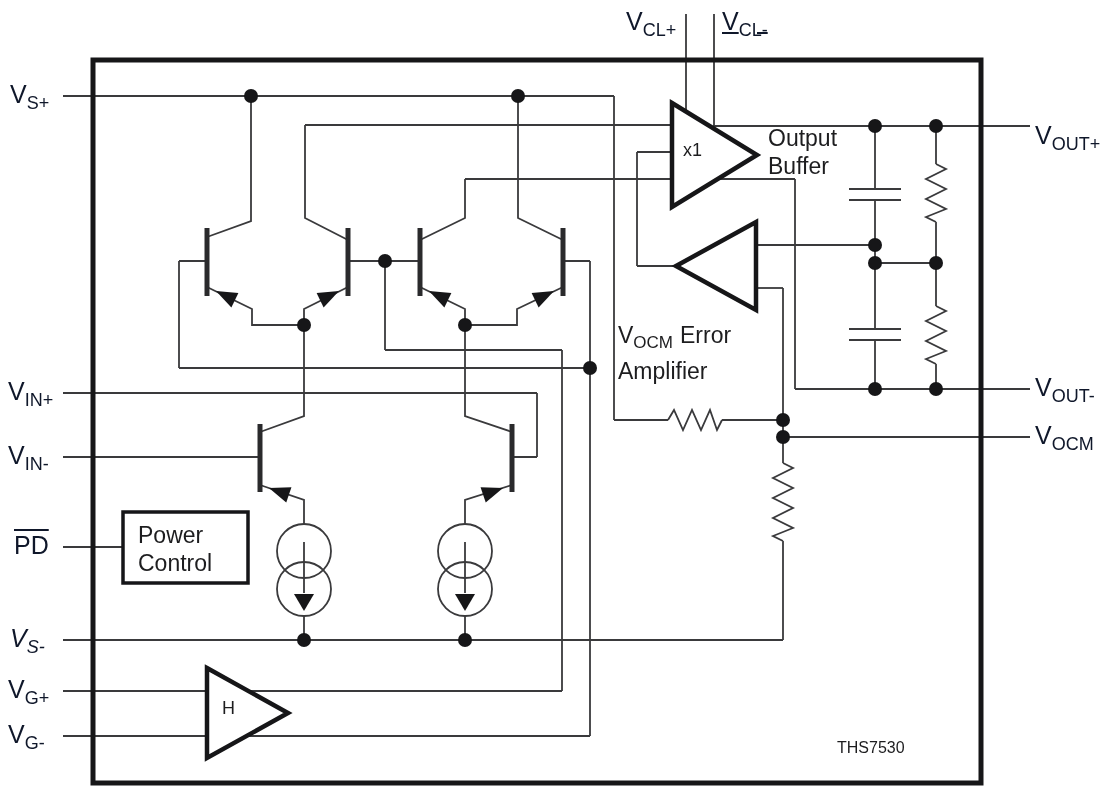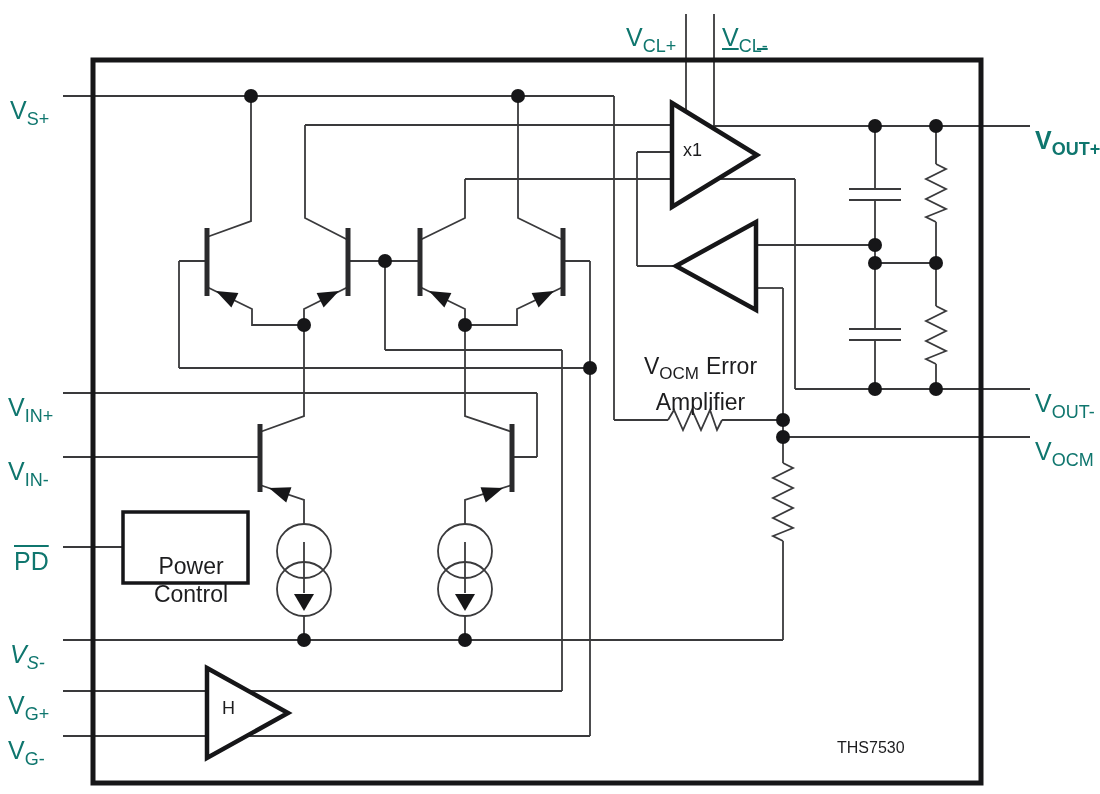--- a/index.html
+++ b/index.html
@@ -1,23 +1,23 @@
 <!DOCTYPE html>
 <html><head>
 <meta charset="utf-8">
 <style>
   html,body{margin:0;padding:0;background:#ffffff;}
   .canvas{position:relative;width:1100px;height:794px;background:#ffffff;overflow:hidden;
           font-family:"Liberation Sans", sans-serif;}
   .canvas svg{position:absolute;left:0;top:0;}
-  .lbl{position:absolute;color:#0f766e;font-size:25px;line-height:1.1;white-space:nowrap;margin-top:16px;}
+  .lbl{position:absolute;color:#0f172a;font-size:25px;line-height:1.1;white-space:nowrap;}
   .lbl sub{font-size:18px;vertical-align:-6px;line-height:0;}
   .overline-text{text-decoration:overline;text-decoration-thickness:2px;}
   .block-lbl{position:absolute;color:#1d1d1f;font-size:23px;line-height:28px;white-space:nowrap;}
-  .centered{text-align:center;margin-top:31px;}
+  .centered{}
   .gain-lbl{position:absolute;color:#1d1d1f;font-size:18px;}
   .chip-lbl{position:absolute;color:#1d1d1f;font-size:16px;}
   .erest{margin-left:7px;}
 </style>
 </head>
 <body>
 
 <div class="canvas">
 
 <svg width="1100" height="794" viewBox="0 0 1100 794">
@@ -127,29 +127,33 @@
 
 <div class="lbl" style="left:10px;top:81px;"><span>V</span><sub>S+</sub></div>
 <div class="lbl" style="left:8px;top:378px;"><span>V</span><sub>IN+</sub></div>
 <div class="lbl" style="left:8px;top:442px;"><span>V</span><sub>IN-</sub></div>
 <div class="lbl" style="left:14px;top:532px;"><span class="overline-text">PD</span></div>
 <div class="lbl" style="left:10px;top:625px;font-style:italic;"><span>V</span><sub>S-</sub></div>
 <div class="lbl" style="left:8px;top:676px;"><span>V</span><sub>G+</sub></div>
 <div class="lbl" style="left:8px;top:721px;text-align:right;"><span>V</span><sub>G-</sub></div>
 <div class="lbl" style="left:626px;top:8px;"><span>V</span><sub>CL+</sub></div>
 <div class="lbl" style="left:722px;top:8px;text-decoration:underline;"><span>V</span><sub>CL-</sub></div>
-<div class="lbl" style="left:1035px;top:111px;font-weight:bold;"><span>V</span><sub>OUT+</sub></div>
+<div class="lbl" style="left:1035px;top:122px;"><span>V</span><sub>OUT+</sub></div>
 <div class="lbl" style="left:1035px;top:374px;"><span>V</span><sub>OUT-</sub></div>
 <div class="lbl" style="left:1035px;top:422px;"><span>V</span><sub>OCM</sub></div>
 
 <div class="gain-lbl" style="left:683px;top:140px;">x1</div>
+<div class="block-lbl" style="left:768px;top:124px;">
+  <div>Output</div>
+  <div>Buffer</div>
+</div>
 <div class="block-lbl centered" style="left:618px;top:321px;width:165px;">
   <div><span>V</span><sub style="font-size:17px;vertical-align:-5px;">OCM</sub><span class="erest">Error</span></div>
   <div>Amplifier</div>
 </div>
-<div class="block-lbl centered" style="left:122px;top:521px;width:138px;">
+<div class="block-lbl centered" style="left:138px;top:521px;width:138px;">
   <div>Power</div>
   <div>Control</div>
 </div>
 <div class="gain-lbl" style="left:222px;top:698px;">H</div>
 <div class="chip-lbl" style="left:837px;top:739px;">THS7530</div>
 
 </div>
 
 </body></html>

